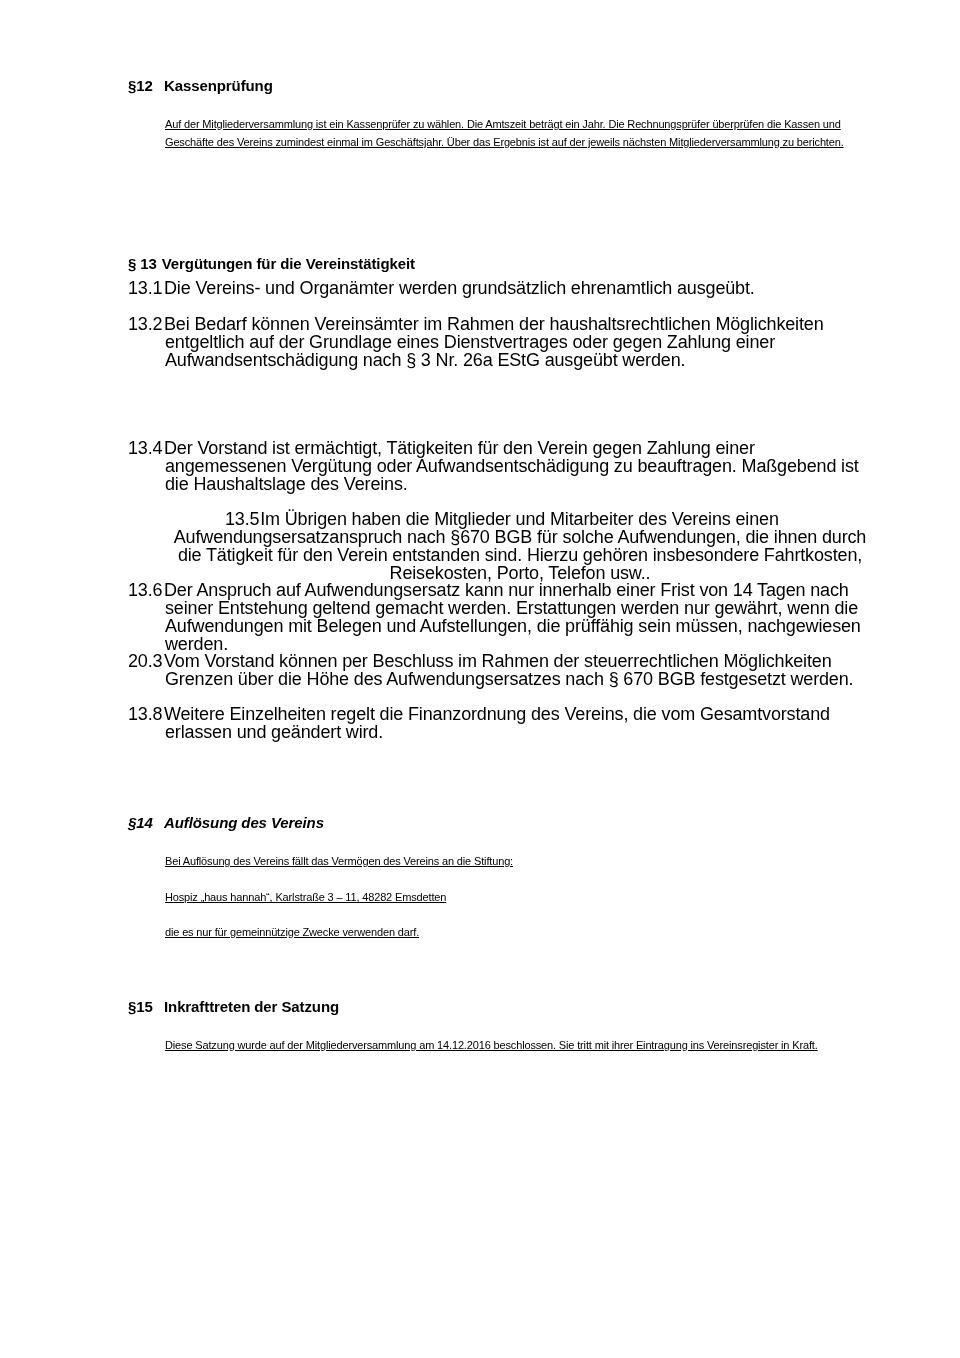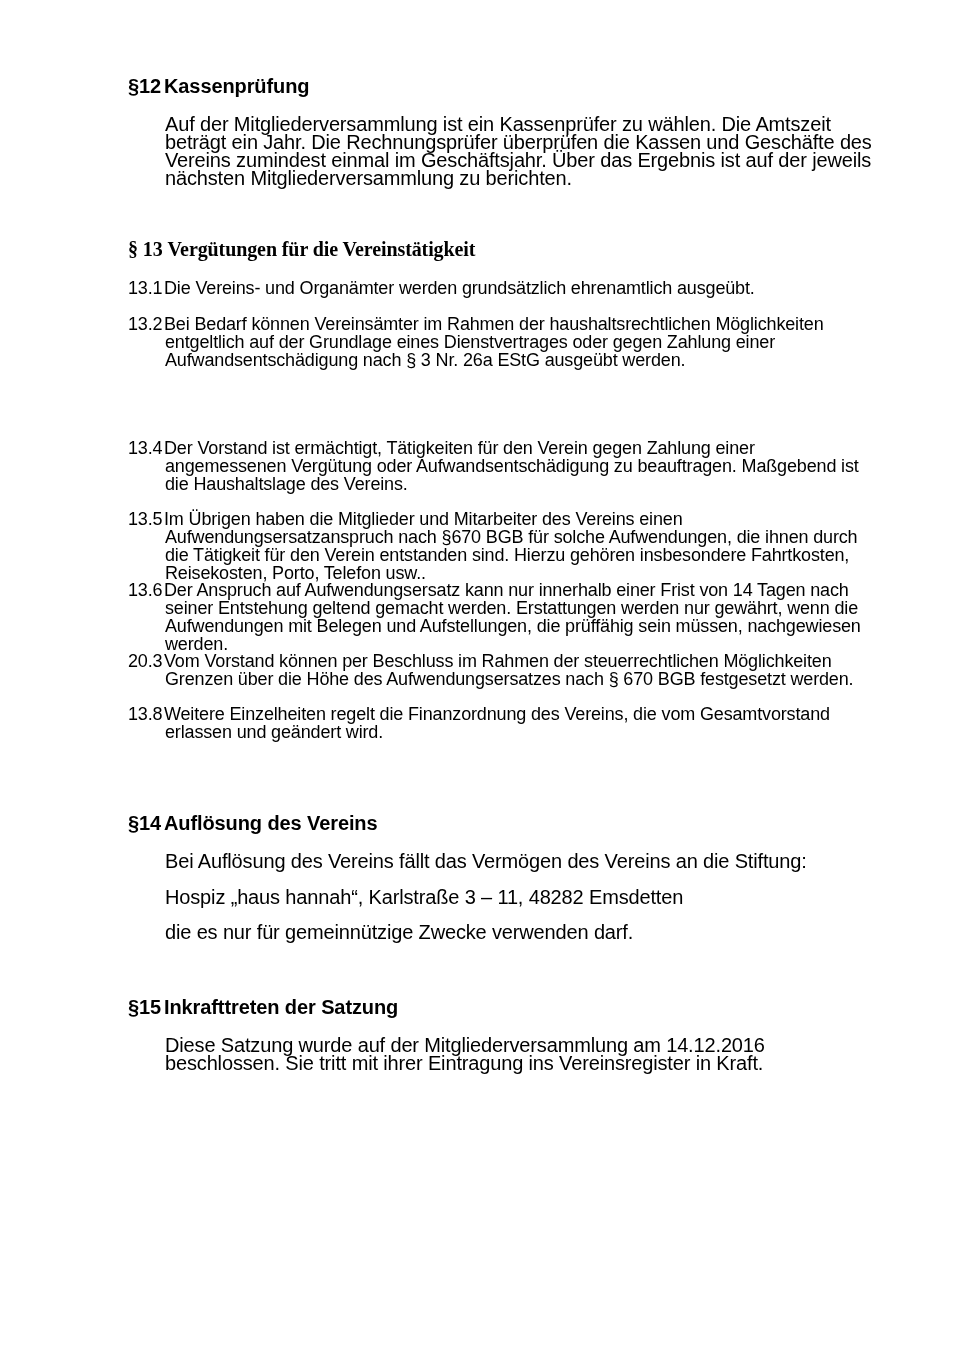--- a/index.html
+++ b/index.html
@@ -2,58 +2,58 @@
 <html><head>
 <meta charset="utf-8">
 <style>
   html, body { margin: 0; padding: 0; background: #ffffff; }
   body {
     width: 960px; height: 1358px; position: relative; overflow: hidden;
     font-family: "Liberation Sans", sans-serif; color: #000000;
   }
   .page { position: absolute; left: 0; top: 0; width: 960px; height: 1358px; }
   .heading {
-    position: absolute; left: 128px; font-weight: bold; font-size: 20px;
+    position: absolute; left: 128px; font-weight: bold; font-size: 15px;
     line-height: 20px; white-space: nowrap; letter-spacing: -0.1px;
   }
   .heading .num { display: inline-block; width: 36px; }
   .heading.sp .num { width: auto; margin-right: 5px; }
   .para {
-    position: absolute; left: 165px; width: 710px; font-size: 20px;
-    line-height: 18px; letter-spacing: -0.15px;
+    position: absolute; left: 165px; width: 710px; font-size: 11px;
+    line-height: 18px; letter-spacing: -0.15px; text-decoration: underline;
   }
   .item {
     position: absolute; left: 128px; width: 747px; font-size: 18px;
     line-height: 18px; letter-spacing: -0.15px;
     padding-left: 37px; text-indent: -37px; box-sizing: border-box;
   }
   .item .inum { display: inline-block; width: 36px; text-indent: 0; }
 </style>
 </head>
 <body>
 
 <div class="page">
 
   <div class="heading" style="top:76px;">
     <span class="num">§12</span><span>Kassenprüfung</span>
   </div>
   <div class="para" style="top:115px;">Auf der Mitgliederversammlung ist ein Kassenprüfer zu wählen. Die Amtszeit beträgt ein Jahr. Die Rechnungsprüfer überprüfen die Kassen und Geschäfte des Vereins zumindest einmal im Geschäftsjahr. Über das Ergebnis ist auf der jeweils nächsten Mitgliederversammlung zu berichten.</div>
 
-  <div class="heading sp" style="top:239px;font-family:Liberation Serif, serif;">
+  <div class="heading sp" style="top:254px;">
     <span class="num">§ 13</span><span>Vergütungen für die Vereinstätigkeit</span>
   </div>
   <div class="item" style="top:279px;"><span class="inum">13.1</span><span>Die Vereins- und Organämter werden grundsätzlich ehrenamtlich ausgeübt.</span></div>
   <div class="item" style="top:315px;"><span class="inum">13.2</span><span>Bei Bedarf können Vereinsämter im Rahmen der haushaltsrechtlichen Möglichkeiten entgeltlich auf der Grundlage eines Dienstvertrages oder gegen Zahlung einer Aufwandsentschädigung nach § 3 Nr. 26a EStG ausgeübt werden.</span></div>
   <div class="item" style="top:439px;"><span class="inum">13.4</span><span>Der Vorstand ist ermächtigt, Tätigkeiten für den Verein gegen Zahlung einer angemessenen Vergütung oder Aufwandsentschädigung zu beauftragen. Maßgebend ist die Haushaltslage des Vereins.</span></div>
-  <div class="item" style="top:510px;"><span class="inum">13.5</span><span>Im Übrigen haben die Mitglieder und Mitarbeiter des Vereins einen Aufwendungsersatzanspruch nach §670 BGB für solche Aufwendungen, die ihnen durch die Tätigkeit für den Verein entstanden sind. Hierzu gehören insbesondere Fahrtkosten, Reisekosten, Porto, Telefon usw..</span></div>
+  <div class="item" style="top:510px;text-align:center;"><span class="inum">13.5</span><span>Im Übrigen haben die Mitglieder und Mitarbeiter des Vereins einen Aufwendungsersatzanspruch nach §670 BGB für solche Aufwendungen, die ihnen durch die Tätigkeit für den Verein entstanden sind. Hierzu gehören insbesondere Fahrtkosten, Reisekosten, Porto, Telefon usw..</span></div>
   <div class="item" style="top:581px;"><span class="inum">13.6</span><span>Der Anspruch auf Aufwendungsersatz kann nur innerhalb einer Frist von 14 Tagen nach seiner Entstehung geltend gemacht werden. Erstattungen werden nur gewährt, wenn die Aufwendungen mit Belegen und Aufstellungen, die prüffähig sein müssen, nachgewiesen werden.</span></div>
   <div class="item" style="top:652px;"><span class="inum">20.3</span><span>Vom Vorstand können per Beschluss im Rahmen der steuerrechtlichen Möglichkeiten Grenzen über die Höhe des Aufwendungsersatzes nach § 670 BGB festgesetzt werden.</span></div>
   <div class="item" style="top:705px;"><span class="inum">13.8</span><span>Weitere Einzelheiten regelt die Finanzordnung des Vereins, die vom Gesamtvorstand erlassen und geändert wird.</span></div>
 
-  <div class="heading" style="top:813px;">
+  <div class="heading" style="top:813px;font-style:italic;">
     <span class="num">§14</span><span>Auflösung des Vereins</span>
   </div>
   <div class="para" style="top:852px;">Bei Auflösung des Vereins fällt das Vermögen des Vereins an die Stiftung:</div>
   <div class="para" style="top:888px;">Hospiz „haus hannah“, Karlstraße 3 – 11, 48282 Emsdetten</div>
   <div class="para" style="top:923px;">die es nur für gemeinnützige Zwecke verwenden darf.</div>
 
   <div class="heading" style="top:997px;">
     <span class="num">§15</span><span>Inkrafttreten der Satzung</span>
   </div>
   <div class="para" style="top:1036px;">Diese Satzung wurde auf der Mitgliederversammlung am 14.12.2016 beschlossen. Sie tritt mit ihrer Eintragung ins Vereinsregister in Kraft.</div>

